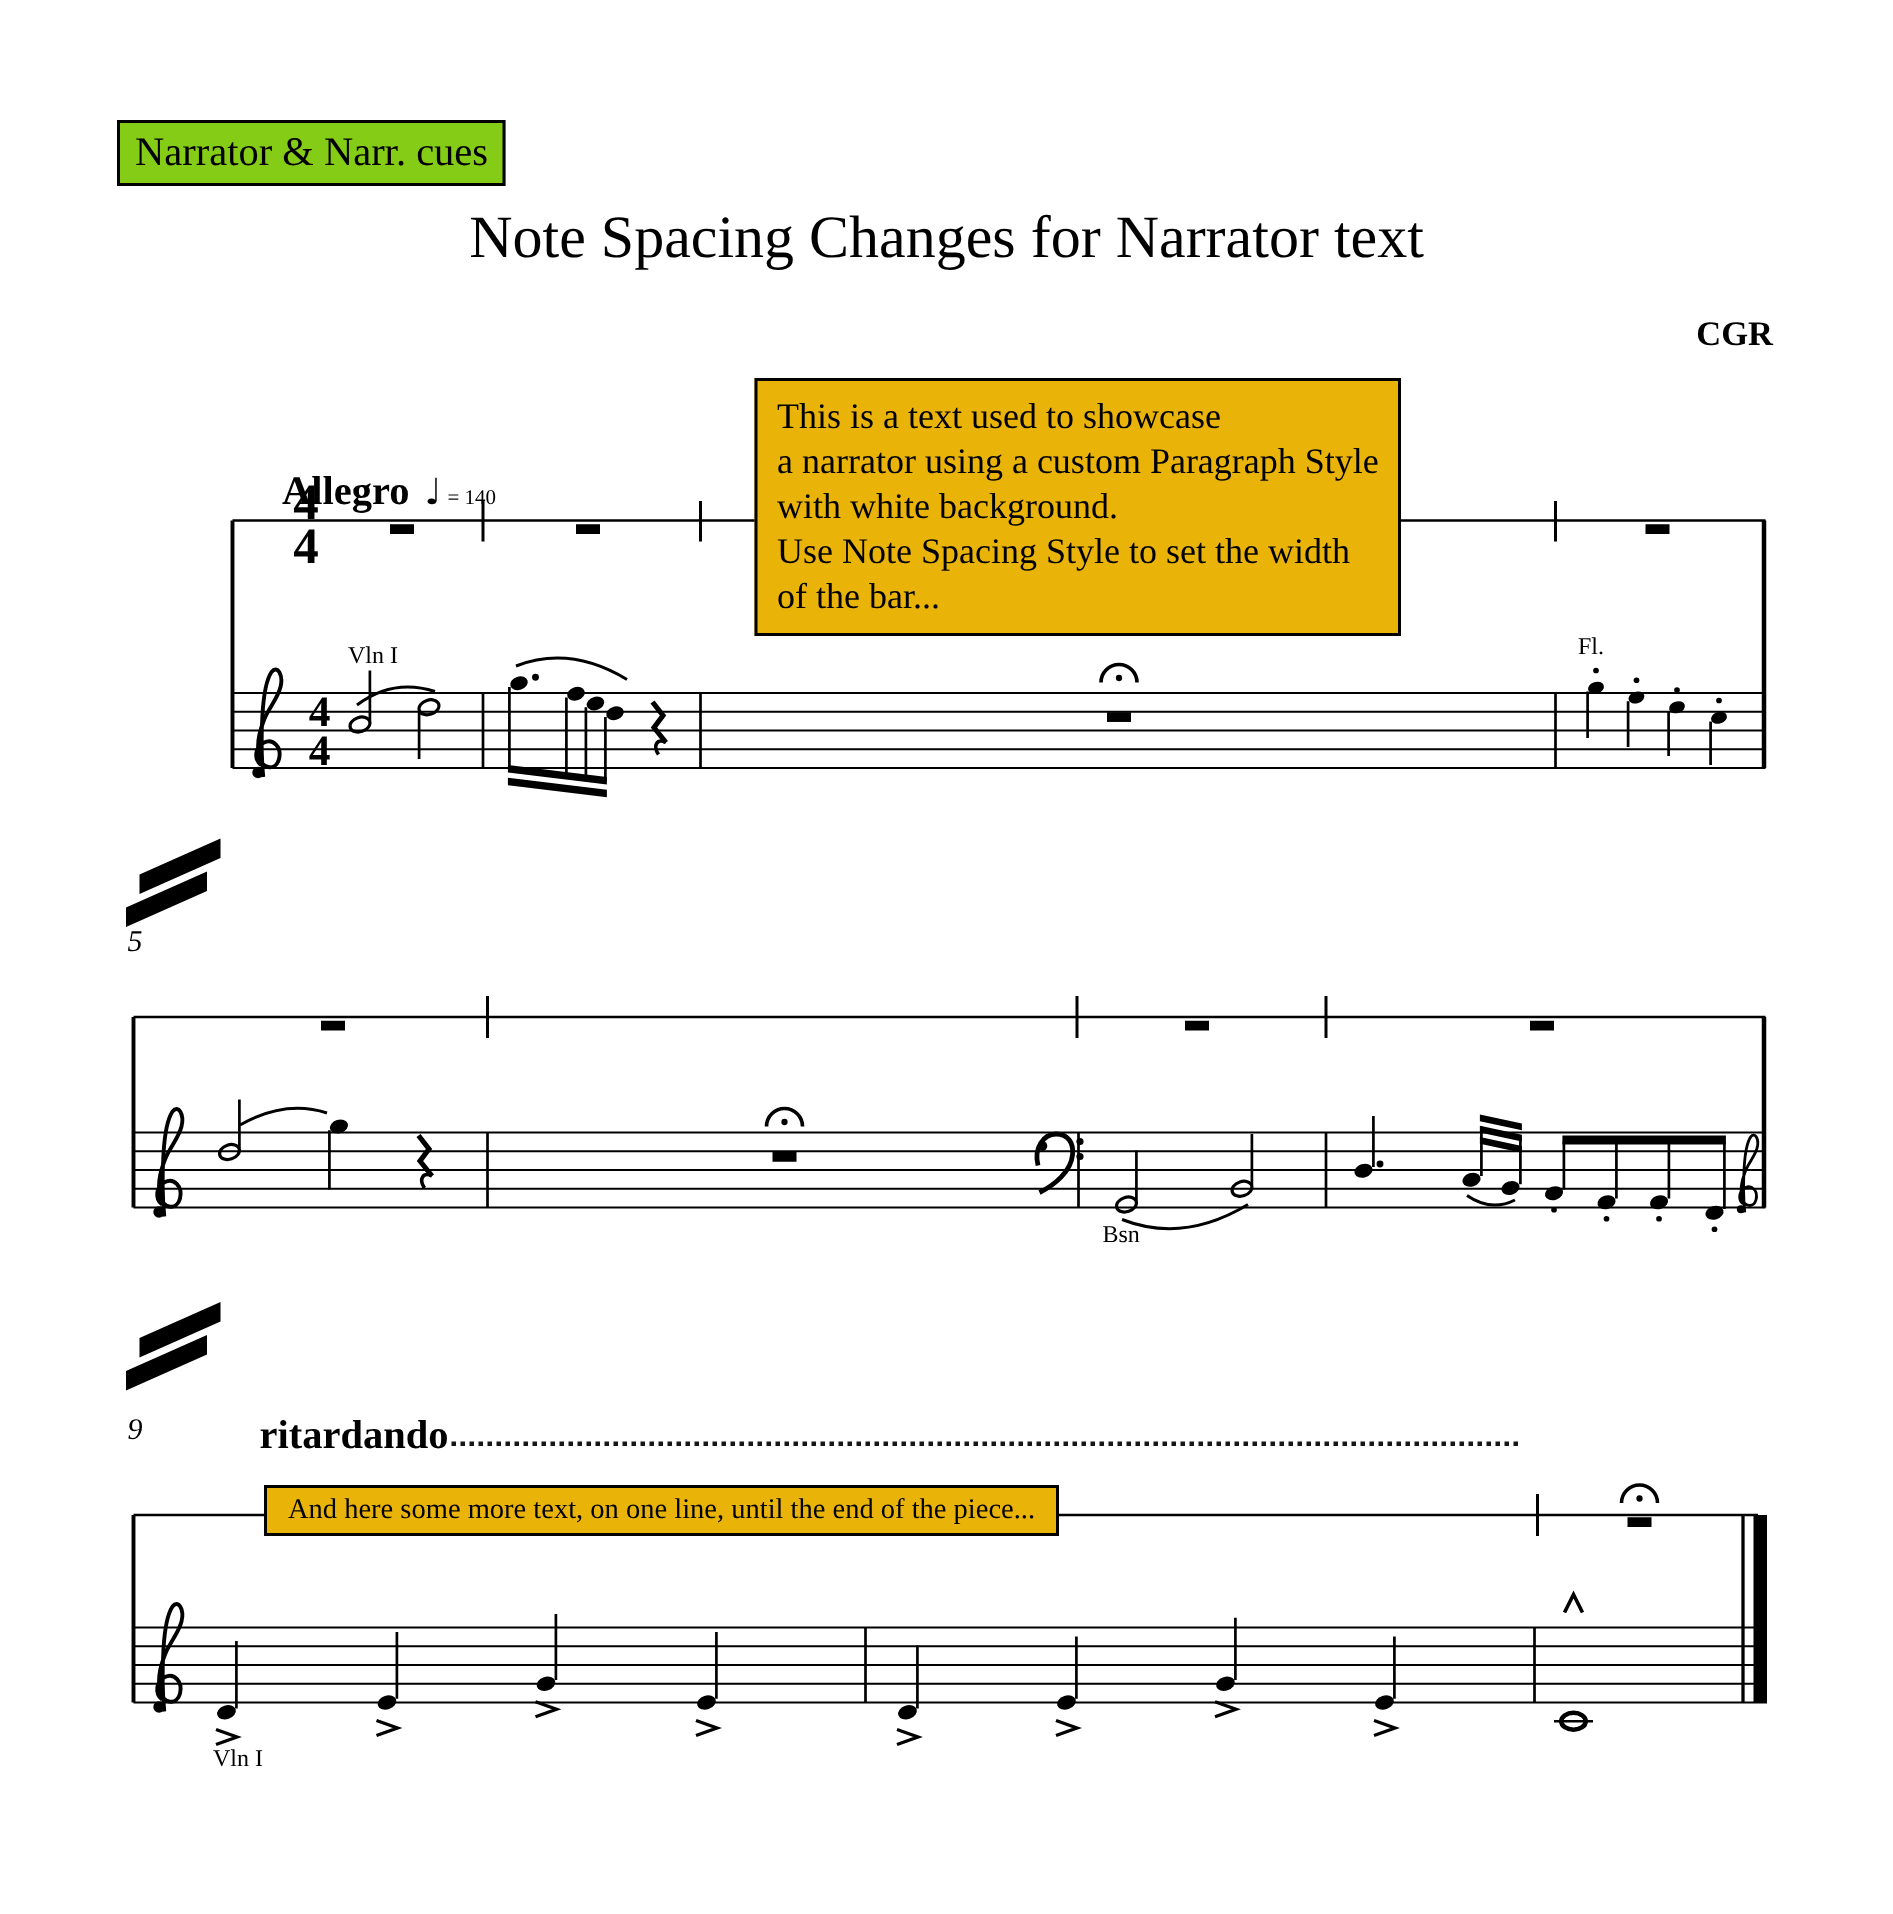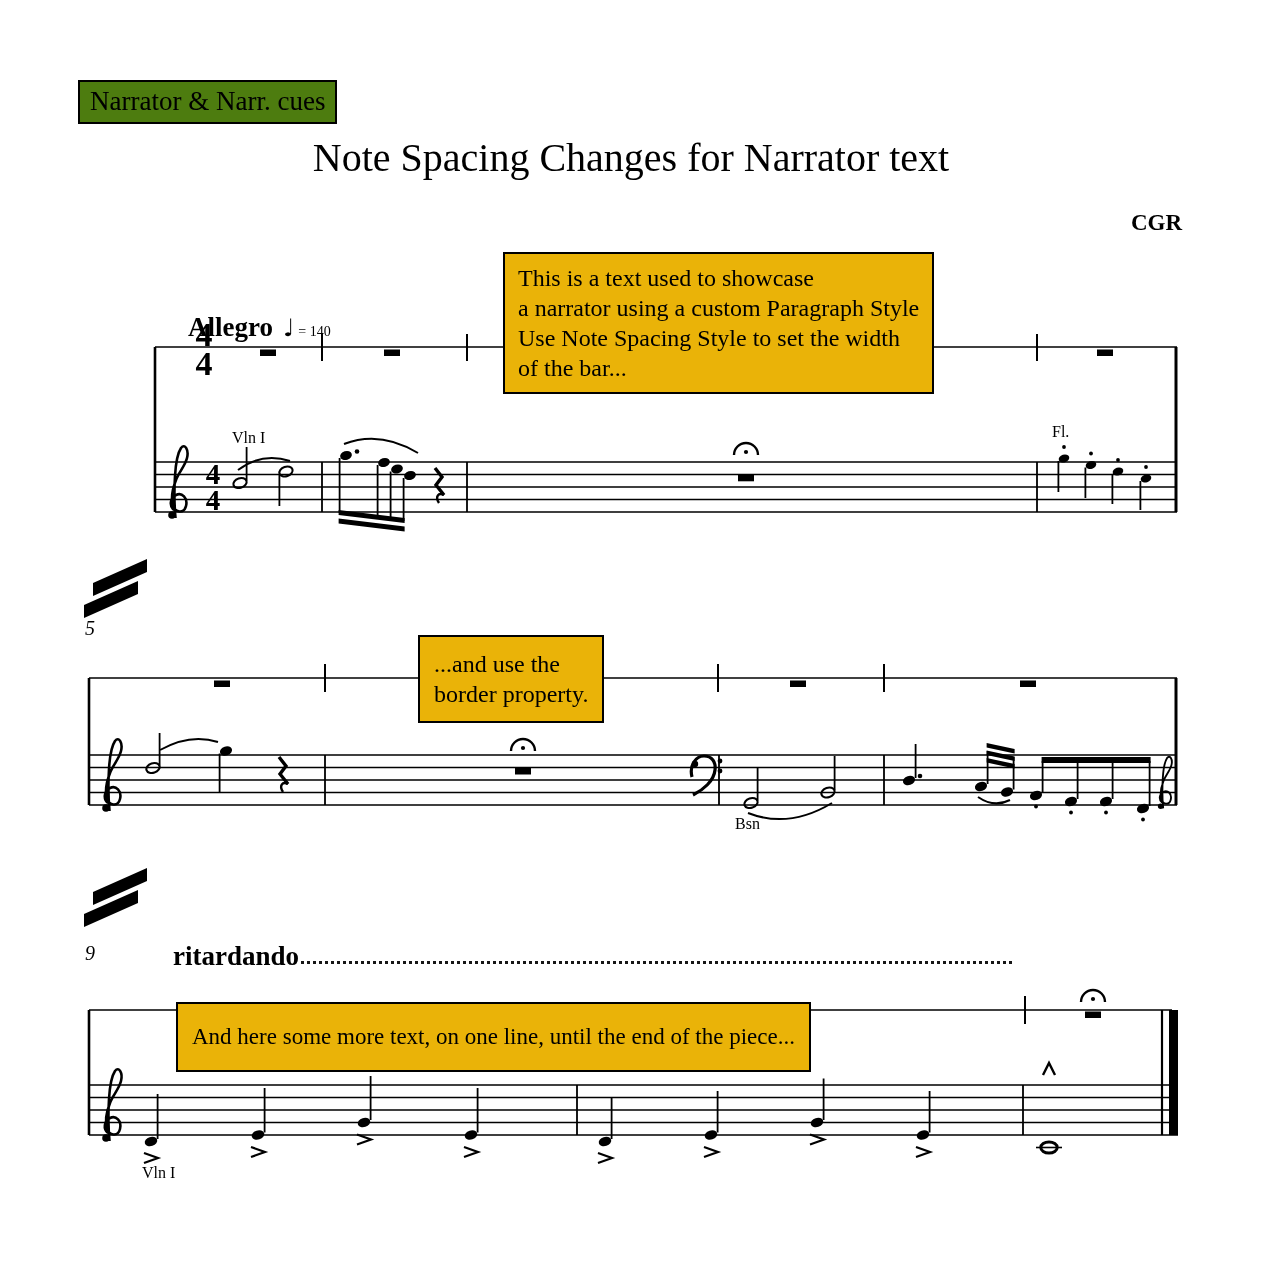--- a/index.html
+++ b/index.html
@@ -2,33 +2,33 @@
 <html><head>
 <meta charset="utf-8">
 <style>
   html,body{margin:0;padding:0;background:#fff;}
   .page{position:relative;width:1262px;height:1276px;background:#ffffff;
         font-family:"Liberation Serif",serif;color:#000;overflow:hidden;}
   .abs{position:absolute;}
   .svg-layer{position:absolute;left:0;top:0;z-index:1;}
   
   .instrument-box{left:78px;top:80px;border:2px solid #000;padding:3px 10px 5px 10px;
-                  font-size:27px;line-height:32px;background:#4d7c0f;z-index:3;}
+                  font-size:27px;line-height:32px;background:#84cc16;z-index:3;}
   .score-title{left:0;top:134px;width:100%;text-align:center;font-size:40px;z-index:3;}
   .composer{top:210px;right:80px;font-size:23px;font-weight:bold;z-index:3;}
   
   .tempo{left:188px;top:292px;z-index:3;display:flex;align-items:baseline;margin-top:20px;}
   .tempo .word{font-weight:bold;font-size:27px;}
   .tempo .glyph{font-size:24px;padding:0 4px 0 10px;font-family:"DejaVu Sans",sans-serif;}
   .tempo .val{font-size:14px;}
   
   .narr-box{background:#eab308;border:2px solid #000;z-index:2;font-size:24px;
             line-height:30px;padding:9px 13px;white-space:nowrap;}
   .narr-box.small{line-height:30px;padding:12px 14px;}
-  .narr-box.oneline{font-size:23px;padding:18px 14px;margin-top:12px;}
+  .narr-box.oneline{font-size:19px;padding:0 14px;}
   
   .sysbreak{width:72px;height:60px;z-index:2;}
   .sysbreak .bar{position:absolute;width:54px;height:13px;background:#000;transform:skewY(-24deg);}
   .sysbreak .b1{left:9px;top:8px;}
   .sysbreak .b2{left:0;top:30px;}
   
   .mnum{font-style:italic;font-size:20px;z-index:3;}
   
   .rit{left:150px;top:941px;width:866px;display:flex;align-items:flex-end;z-index:3;}
   .rit .word{font-weight:bold;font-size:27px;line-height:30px;margin-left:23px;}
@@ -260,28 +260,25 @@
 
   <div class="abs tempo">
     <span class="word">Allegro</span>
     <span class="glyph">♩</span>
     <span class="val">= 140</span>
   </div>
 
   <div class="abs narr-box" style="left:503px;top:252px;">
     <div>This is a text used to showcase</div>
     <div>a narrator using a custom Paragraph Style</div>
+    <div>with white background.</div>
     <div>Use Note Spacing Style to set the width</div>
     <div>of the bar...</div>
   </div>
 
-  <div class="abs narr-box small" style="left:418px;top:635px;">
-    <div>...and use the</div>
-    <div>border property.</div>
-  </div>
 
   <div class="abs narr-box oneline" style="left:176px;top:990px;">
     <div>And here some more text, on one line, until the end of the piece...</div>
   </div>
 
   <div class="abs sysbreak" style="left:84px;top:563px;">
     <div class="bar b1"></div>
     <div class="bar b2"></div>
   </div>
   <div class="abs sysbreak" style="left:84px;top:872px;">

